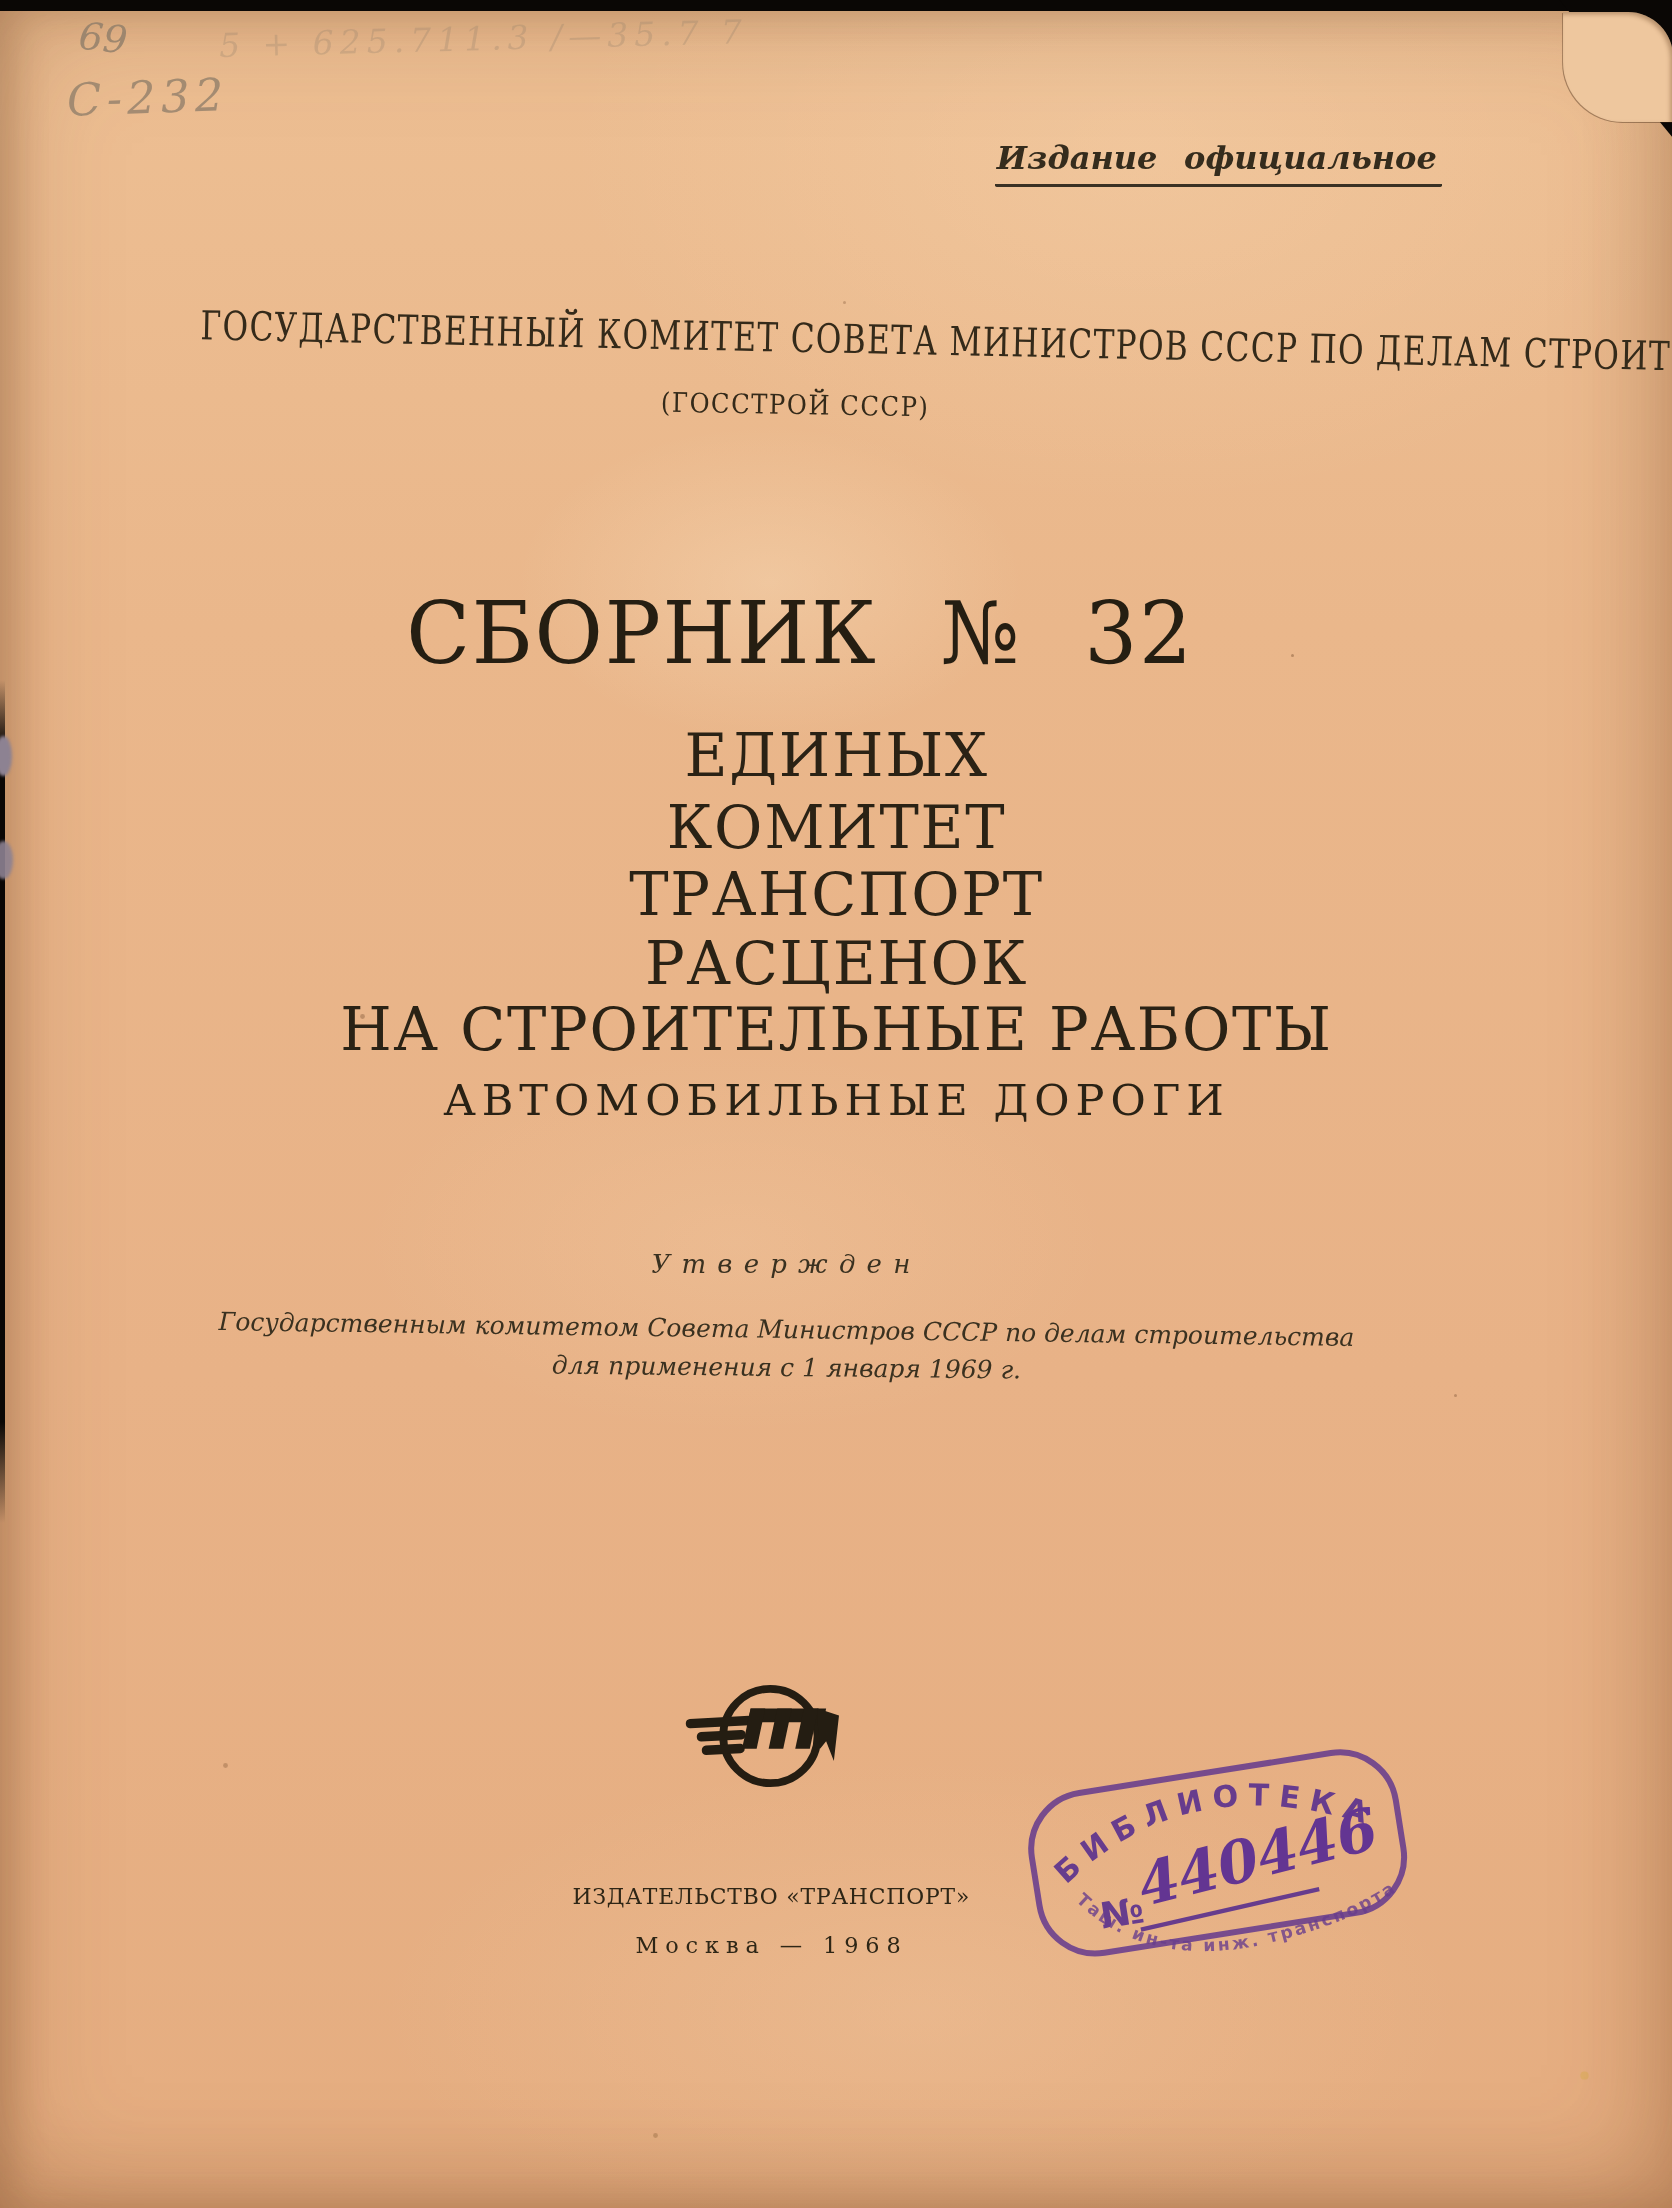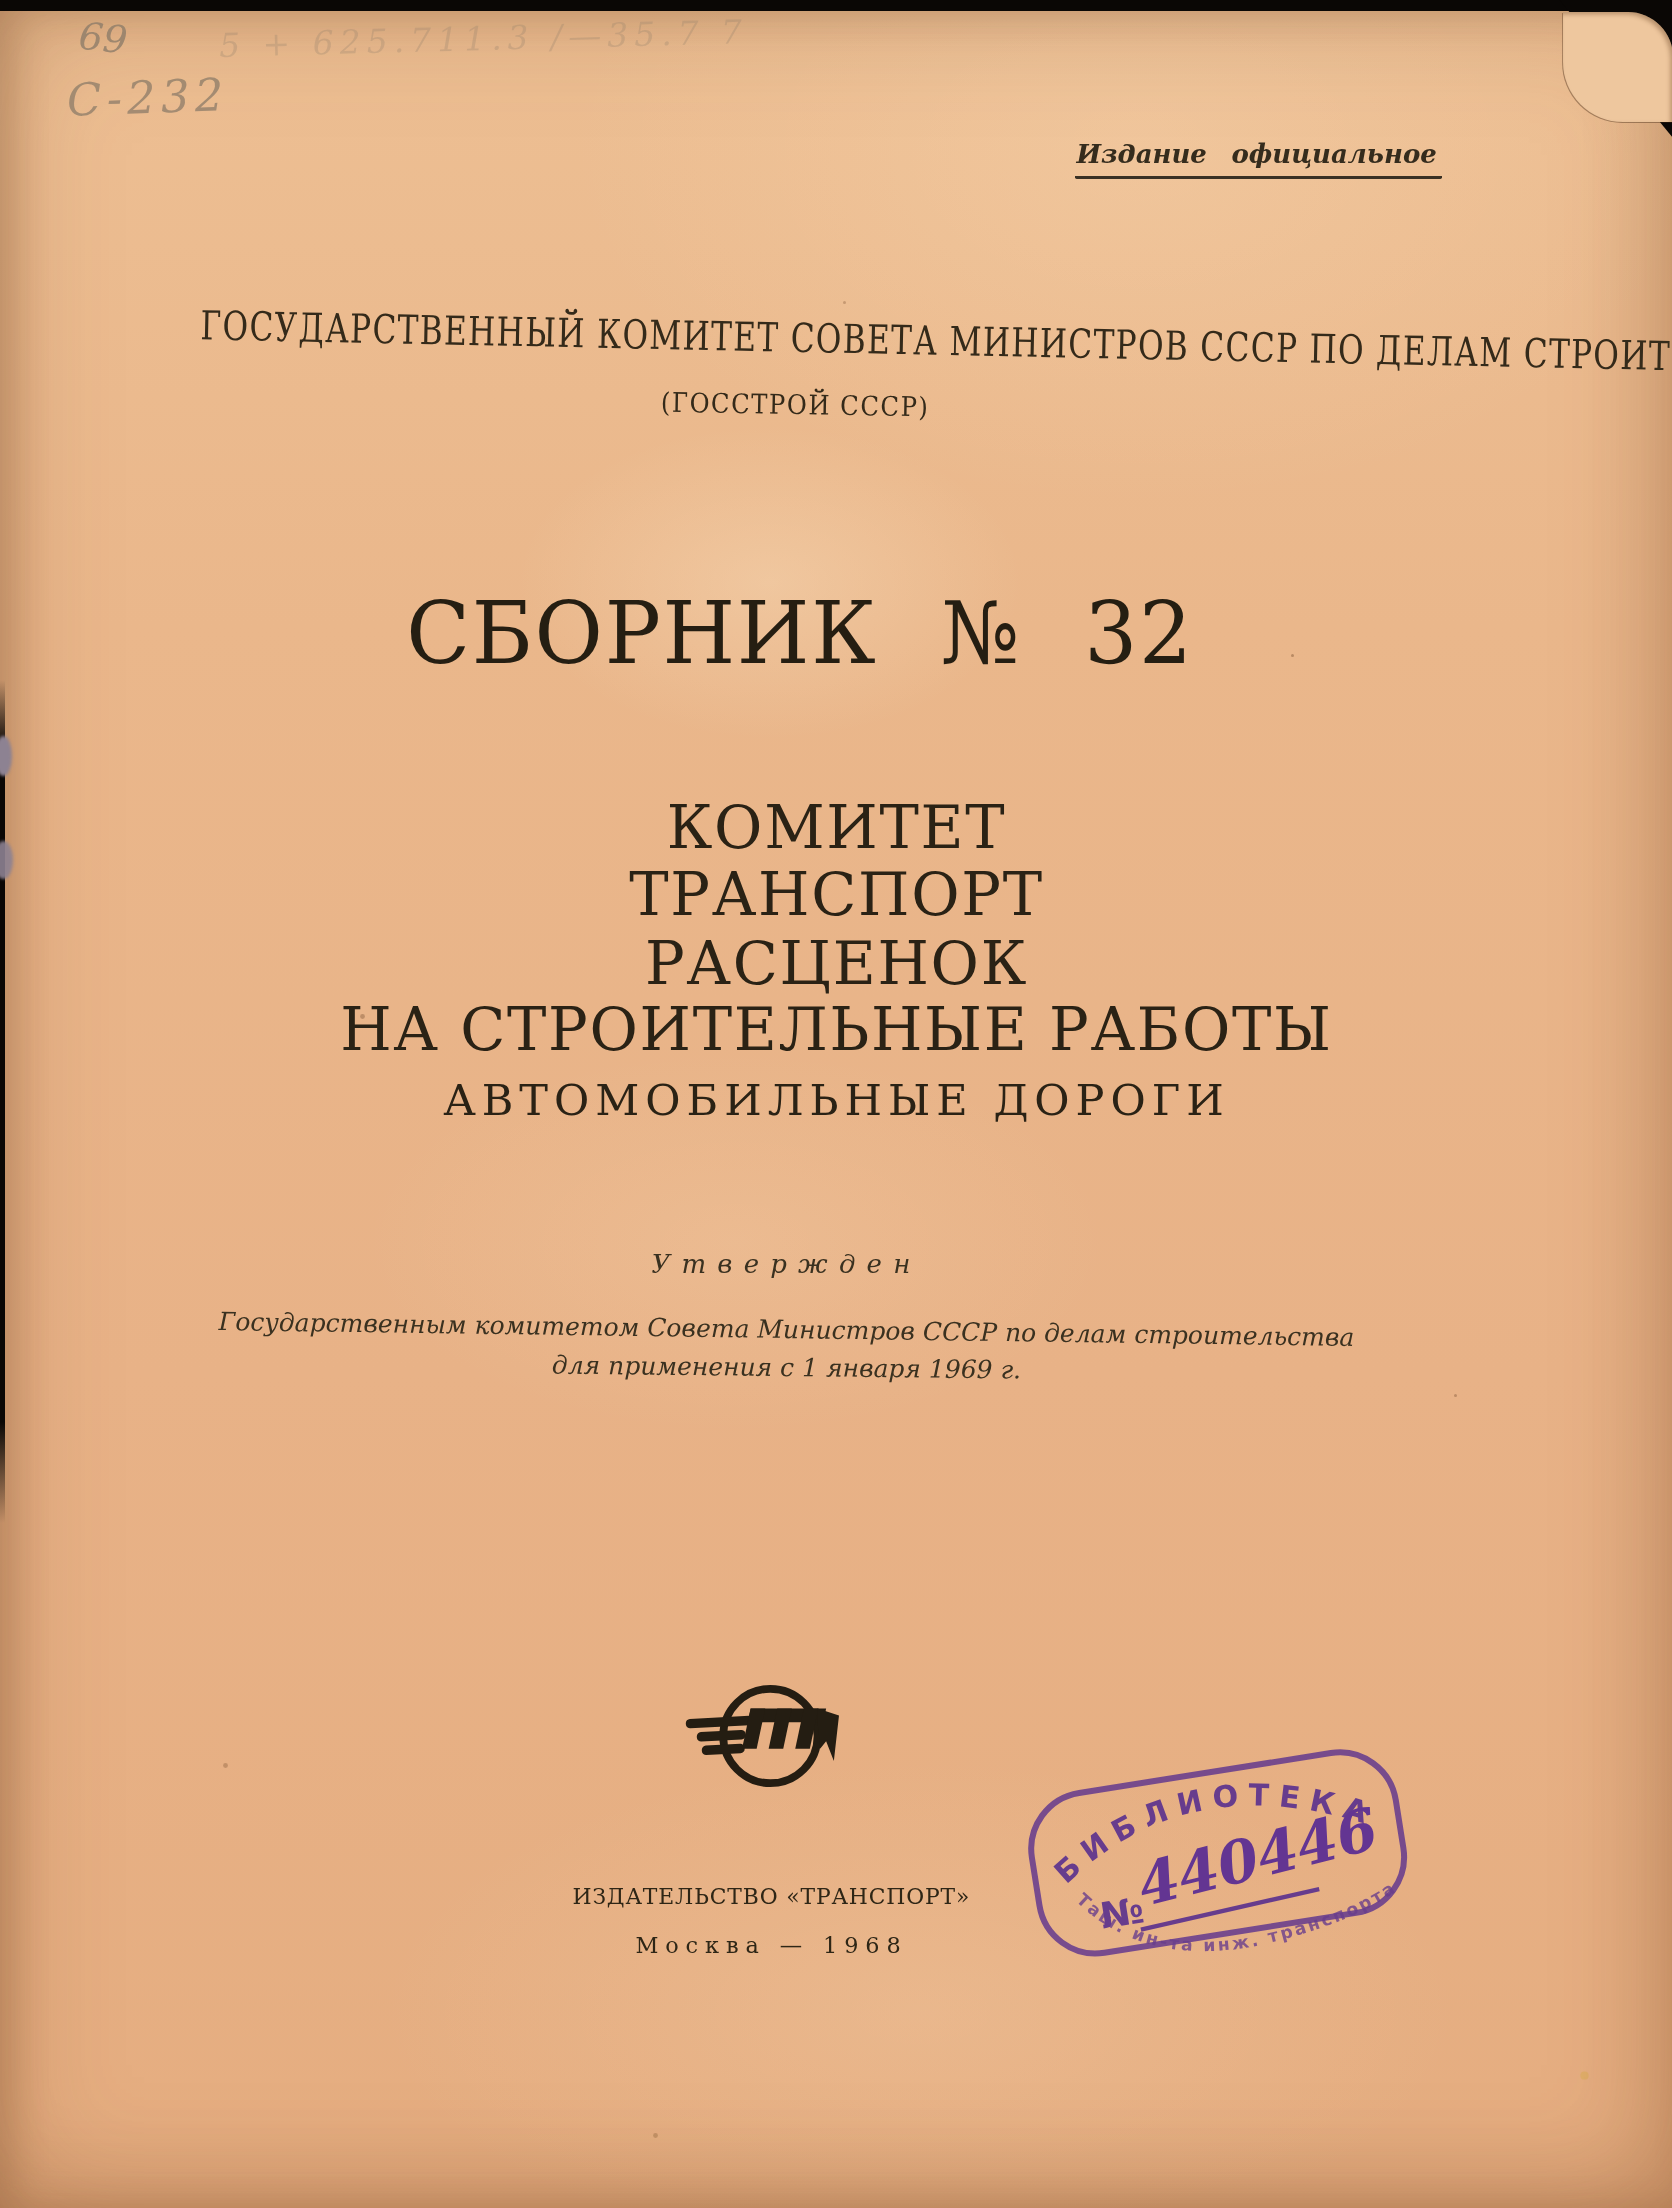--- a/index.html
+++ b/index.html
@@ -30,21 +30,21 @@
   .corner-black{position:absolute;top:0;right:0;width:129px;height:138px;background:#0a0705;
     clip-path:polygon(12% 0,100% 0,100% 100%);}
   .corner-fold{position:absolute;top:12px;right:0;width:110px;height:110px;background:#eec79e;
     border-top-right-radius:45px;border-bottom-left-radius:60px;
     box-shadow:-2.6px 2.6px 4.3px rgba(85,50,20,.35) inset, -0.9px 0.9px 0 rgba(60,35,15,.4);}
   
   .pencil{position:absolute;color:#93806b;font-family:"DejaVu Serif",serif;font-style:italic;}
   .pencil-number{left:79px;top:15.5px;font-size:38px;transform:rotate(6deg);opacity:.85;}
   .pencil-formula{left:219px;top:19px;font-size:33px;letter-spacing:6px;opacity:.28;transform:rotate(-1.5deg);white-space:nowrap;}
   .pencil-code{left:67px;top:71px;font-size:45px;letter-spacing:5.2px;transform:rotate(-2deg);opacity:.8;}
-  .edition{position:absolute;top:139px;right:231px;font-size:26px;font-style:italic;font-weight:600;
+  .edition{position:absolute;top:139px;right:231px;font-size:32px;font-style:italic;font-weight:600;
     color:#352c1d;word-spacing:15.5px;}
   .edition .ul{display:inline-block;padding:0 5.2px 6.9px 1.7px;border-bottom:3.4px solid #3a3124;border-radius:1.7px;}
   .line{position:absolute;left:0;right:0;text-align:center;white-space:nowrap;}
   .header1{top:315px;font-size:40px;color:#342a1a;transform:translateX(-31px) rotate(1.2deg);}
   .header1 span{display:inline-block;transform:scaleX(.78);letter-spacing:1.7px;}
   .header2{top:389px;font-size:27px;color:#342a1a;transform:translateX(-41px) rotate(1deg);}
   .header2 span{display:inline-block;transform:scaleX(.9);letter-spacing:1.7px;}
   .main-title{top:583px;font-size:86px;color:#251e12;transform:translateX(-37px);word-spacing:36px;letter-spacing:1.7px;}
   .main-title span{display:inline-block;transform:scaleX(.97);}
   .sub{font-size:59px;color:#2a2215;letter-spacing:1.7px;}
@@ -90,20 +90,21 @@
   <div class="line header1">
     <span>ГОСУДАРСТВЕННЫЙ КОМИТЕТ СОВЕТА МИНИСТРОВ СССР ПО ДЕЛАМ СТРОИТЕЛЬСТВА</span>
   </div>
   <div class="line header2">
     <span>(ГОССТРОЙ СССР)</span>
   </div>
 
   <div class="line main-title">
     <span>СБОРНИК № 32</span>
   </div>
+  <div class="line sub sub1">ЕДИНЫХ</div>
   <div class="line sub sub2">КОМИТЕТ</div>
   <div class="line sub sub3">ТРАНСПОРТ</div>
   <div class="line sub sub4">РАСЦЕНОК</div>
   <div class="line sub sub5">НА СТРОИТЕЛЬНЫЕ РАБОТЫ</div>
   <div class="line subject">АВТОМОБИЛЬНЫЕ ДОРОГИ</div>
 
   <div class="line approve-label">Утвержден</div>
   <div class="line approve1">Государственным комитетом Совета Министров СССР по делам строительства</div>
   <div class="line approve2">для применения с 1 января 1969 г.</div>
 

